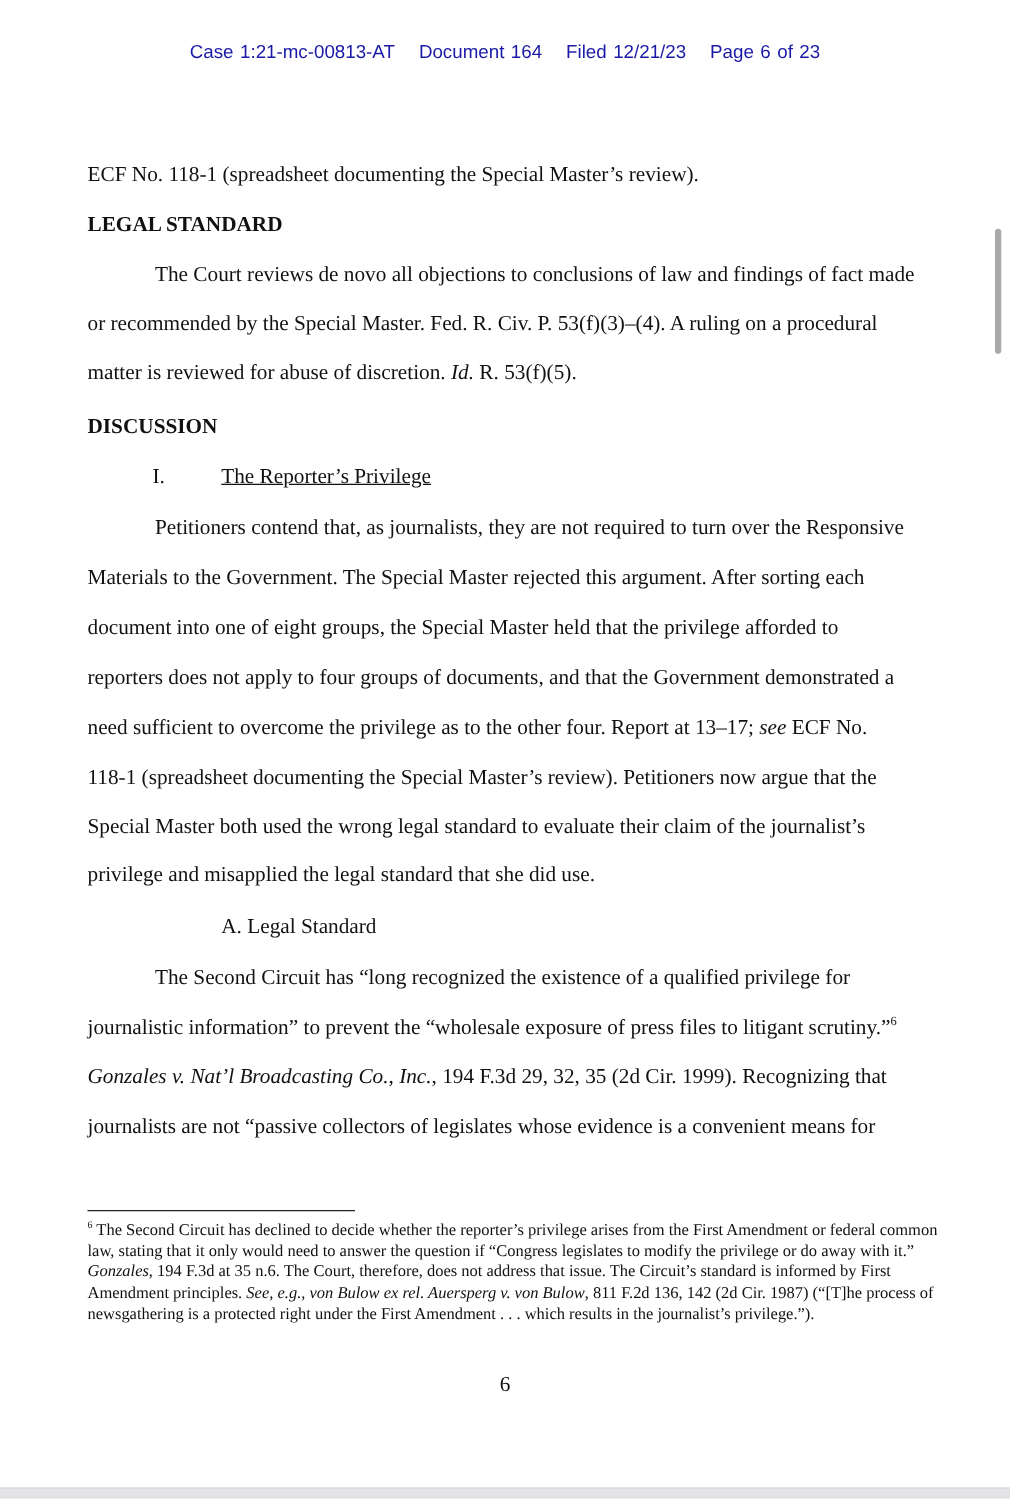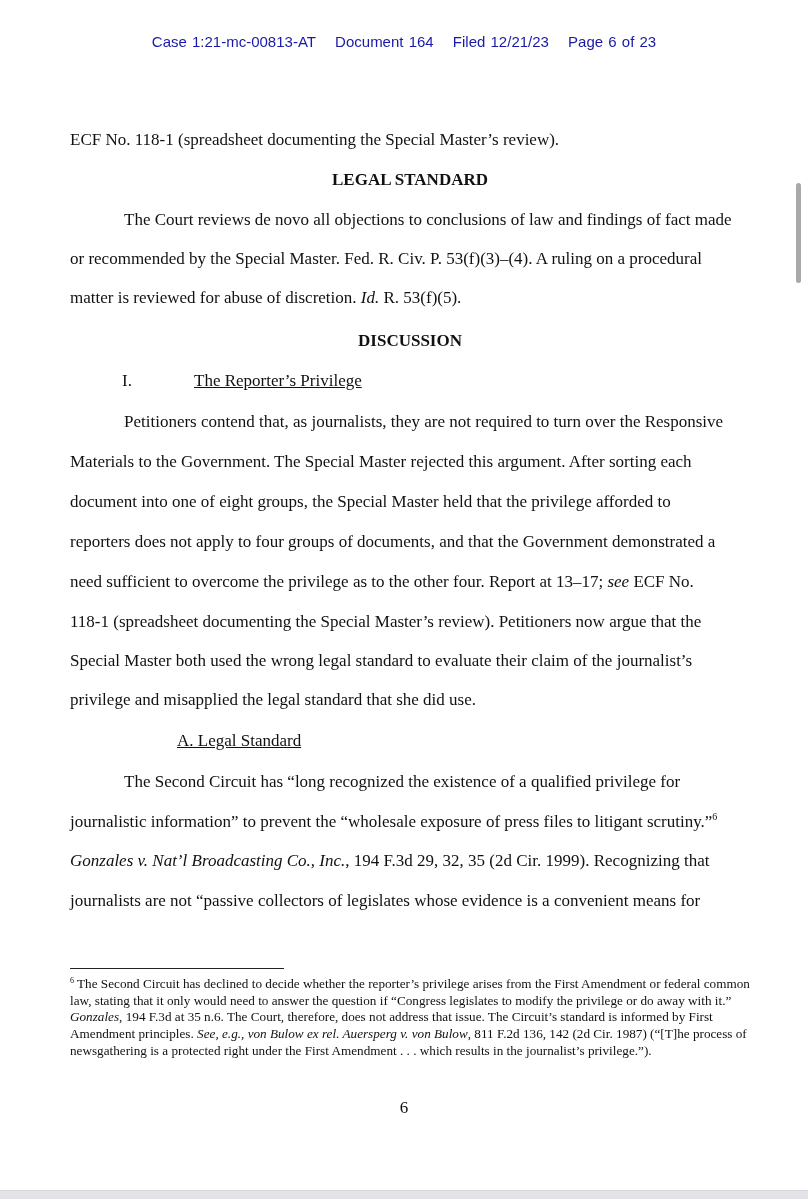--- a/index.html
+++ b/index.html
@@ -11,25 +11,25 @@
   }
   .header {
     position: absolute; top: 33px; left: 0; width: 808px; text-align: center;
     font-family: "Liberation Sans", sans-serif; font-size: 15px; color: #1a1aa6;
     word-spacing: 1px;
   }
   .header span { margin: 0 7px; }
   .page { position: absolute; left: 70px; top: 122px; width: 680px; }
   .line { position: absolute; left: 0; white-space: nowrap; font-size: 17px; line-height: 20px; }
   .indent { left: 54px; font-family: Liberation Serif, serif; }
-  .center { left: 0; width: 680px; text-align: center; }
+  .center { left: 0; width: 680px; }
   .bold { font-weight: bold; }
-  .u { text-decoration: underline; margin-left: 17px; }
+  .u { text-decoration: underline; }
   .roman-num { position: absolute; left: 52px; }
-  .sub-heading { left: 107px; text-decoration: underline; }
+  .sub-heading { left: 107px; }
   sup { font-size: 10px; line-height: 0; }
   .fn-rule { position: absolute; left: 70px; top: 968px; width: 214px; height: 1px; background: #222; }
   .footnote { position: absolute; left: 70px; top: 976px; width: 690px; font-size: 13.2px; line-height: 16.7px; }
   .footnote sup { font-size: 8px; }
   .pagenum { position: absolute; top: 1098px; left: 0; width: 808px; text-align: center; font-size: 17px; }
   .scrollbar { position: absolute; right: 7px; top: 183px; width: 5px; height: 100px; background: #a9a9a9; border-radius: 3px; }
   .bottom-bar { position: absolute; left: 0; bottom: 0; width: 808px; height: 8px; background: #e4e4e8; border-top: 1px solid #d8d8dc; }
   i { }
 </style>
 </head>

